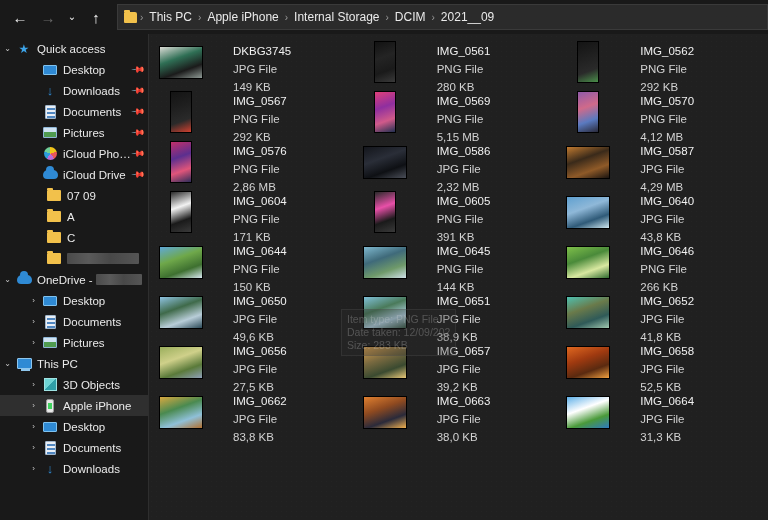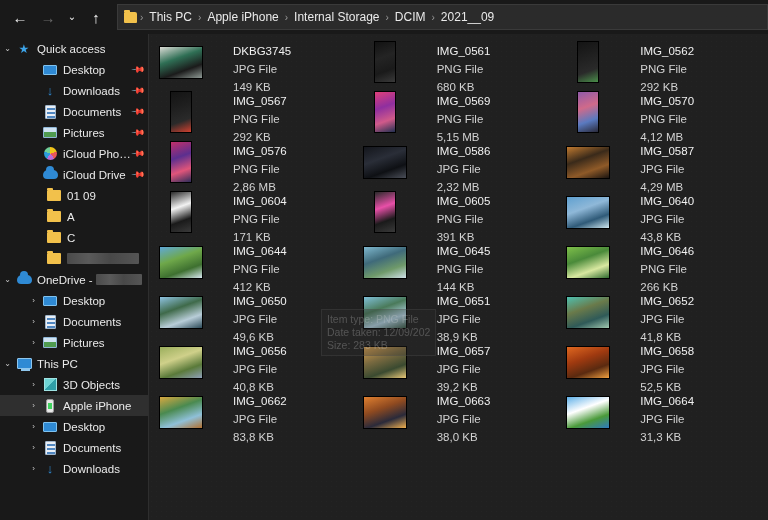--- a/index.html
+++ b/index.html
@@ -218,21 +218,21 @@
     line-height: 14px; white-space: nowrap;
   }
   .ftype, .fsize {
     font-size: 11.5px; color: #d2d2d2;
     line-height: 14px; white-space: nowrap;
   }
 
   
   .tooltip {
     position: absolute;
-    left: 172px; top: 275px;
+    left: 192px; top: 275px;
     background: rgba(48,48,48,0.30);
     border: 1px solid rgba(90,90,90,0.25);
     padding: 3px 5px;
     font-size: 10.5px; line-height: 13px;
     color: rgba(220,220,220,0.26);
     white-space: nowrap;
     pointer-events: none;
   }
 </style>
 </head>
@@ -314,21 +314,21 @@
           <span class="i-cloud"></span>
         </span>
         <span class="nav-label">iCloud Drive</span>
         <span class="pin">📌</span>
       </div>
       <div class="navrow indent2">
         <span class="chev blank">›</span>
         <span class="ico">
           <span class="i-folder"></span>
         </span>
-        <span class="nav-label">01 09</span>
+        <span class="nav-label">07 09</span>
       </div>
       <div class="navrow indent2">
         <span class="chev blank">›</span>
         <span class="ico">
           <span class="i-folder"></span>
         </span>
         <span class="nav-label">A</span>
       </div>
       <div class="navrow indent2">
         <span class="chev blank">›</span>
@@ -439,45 +439,45 @@
         <div class="item">
           <span class="thumbwrap">
             <span class="thumb port" style="background:linear-gradient(160deg,#2a2a2a 0%,#f2f2f2 38%,#1a1a1a 70%,#3a3a3a 100%)"></span>
           </span>
           <span class="meta"><span class="fname">IMG_0604</span><br><span class="ftype">PNG File</span><br><span class="fsize">171 KB</span></span>
         </div>
         <div class="item">
           <span class="thumbwrap">
             <span class="thumb land" style="background:linear-gradient(160deg,#5fa8d8 0%,#6fa84a 38%,#3e7030 70%,#d8e8f0 100%)"></span>
           </span>
-          <span class="meta"><span class="fname">IMG_0644</span><br><span class="ftype">PNG File</span><br><span class="fsize">412 KB</span></span>
+          <span class="meta"><span class="fname">IMG_0644</span><br><span class="ftype">PNG File</span><br><span class="fsize">150 KB</span></span>
         </div>
         <div class="item">
           <span class="thumbwrap">
             <span class="thumb land" style="background:linear-gradient(160deg,#8fc3e2 0%,#3f6a4a 38%,#b8cdd8 70%,#2c4a58 100%)"></span>
           </span>
           <span class="meta"><span class="fname">IMG_0650</span><br><span class="ftype">JPG File</span><br><span class="fsize">49,6 KB</span></span>
         </div>
         <div class="item">
           <span class="thumbwrap">
             <span class="thumb land" style="background:linear-gradient(160deg,#9aae5c 0%,#cfd08a 38%,#5a7a3a 70%,#8fa0b8 100%)"></span>
           </span>
-          <span class="meta"><span class="fname">IMG_0656</span><br><span class="ftype">JPG File</span><br><span class="fsize">40,8 KB</span></span>
+          <span class="meta"><span class="fname">IMG_0656</span><br><span class="ftype">JPG File</span><br><span class="fsize">27,5 KB</span></span>
         </div>
         <div class="item">
           <span class="thumbwrap">
             <span class="thumb land" style="background:linear-gradient(160deg,#d8a840 0%,#4a8a50 38%,#8fc0d8 70%,#b07030 100%)"></span>
           </span>
           <span class="meta"><span class="fname">IMG_0662</span><br><span class="ftype">JPG File</span><br><span class="fsize">83,8 KB</span></span>
         </div>
         <div class="item">
           <span class="thumbwrap">
             <span class="thumb port" style="background:linear-gradient(160deg,#121212 0%,#242424 38%,#1a1a1a 70%,#3a3a3a 100%)"></span>
           </span>
-          <span class="meta"><span class="fname">IMG_0561</span><br><span class="ftype">PNG File</span><br><span class="fsize">680 KB</span></span>
+          <span class="meta"><span class="fname">IMG_0561</span><br><span class="ftype">PNG File</span><br><span class="fsize">280 KB</span></span>
         </div>
         <div class="item">
           <span class="thumbwrap">
             <span class="thumb port" style="background:linear-gradient(160deg,#e0407a 0%,#8f2f9f 38%,#d05a8a 70%,#203050 100%)"></span>
           </span>
           <span class="meta"><span class="fname">IMG_0569</span><br><span class="ftype">PNG File</span><br><span class="fsize">5,15 MB</span></span>
         </div>
         <div class="item">
           <span class="thumbwrap">
             <span class="thumb land" style="background:linear-gradient(160deg,#14161c 0%,#2a2e38 38%,#0e1014 70%,#4a4e58 100%)"></span>

